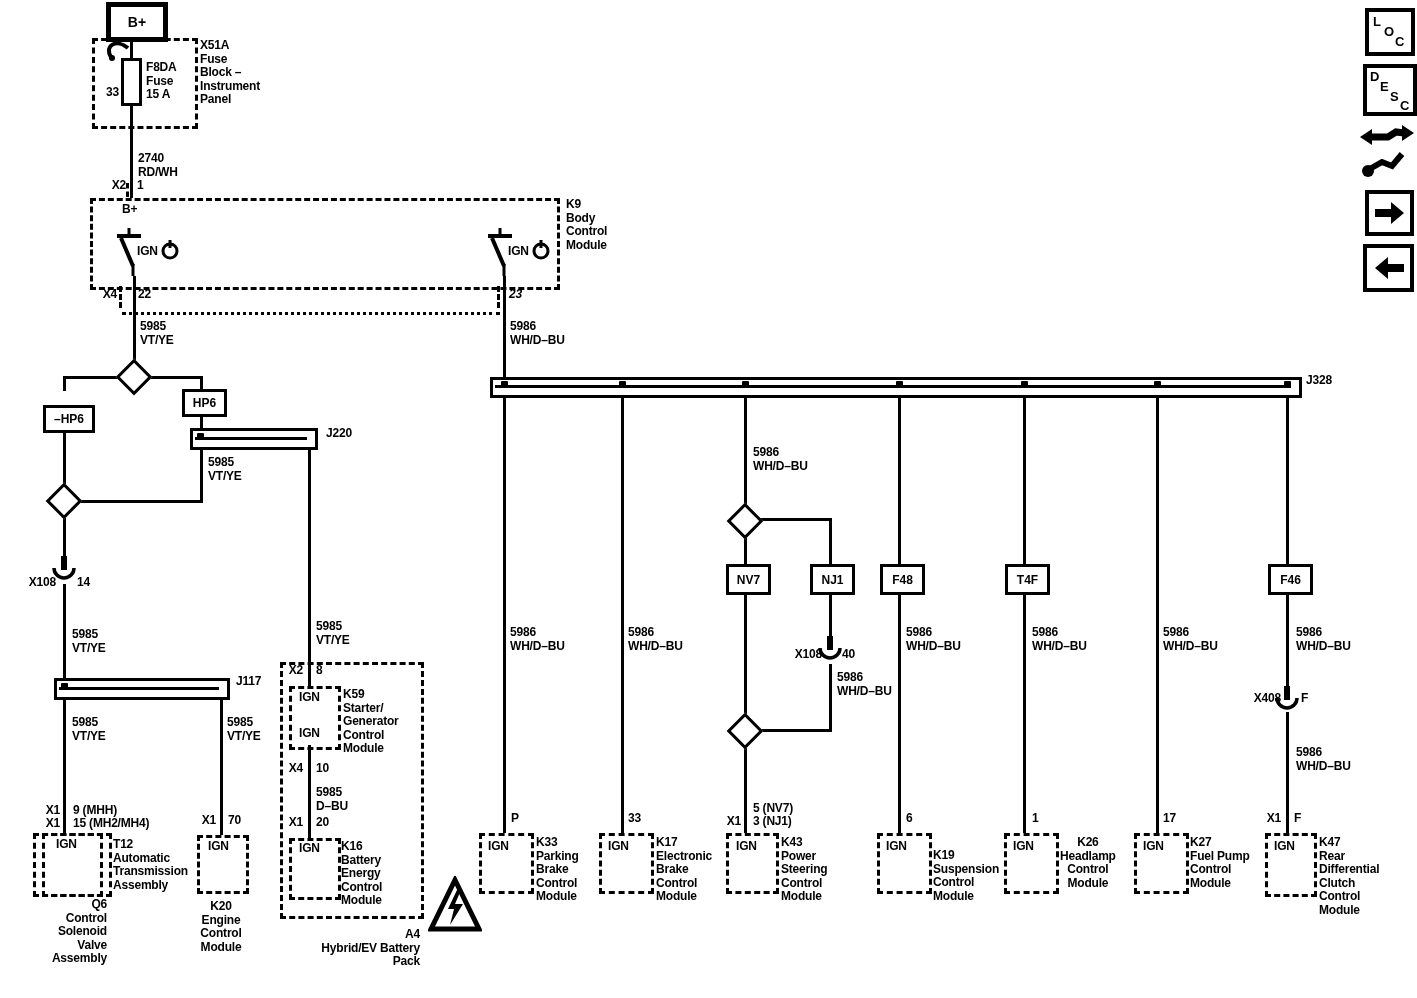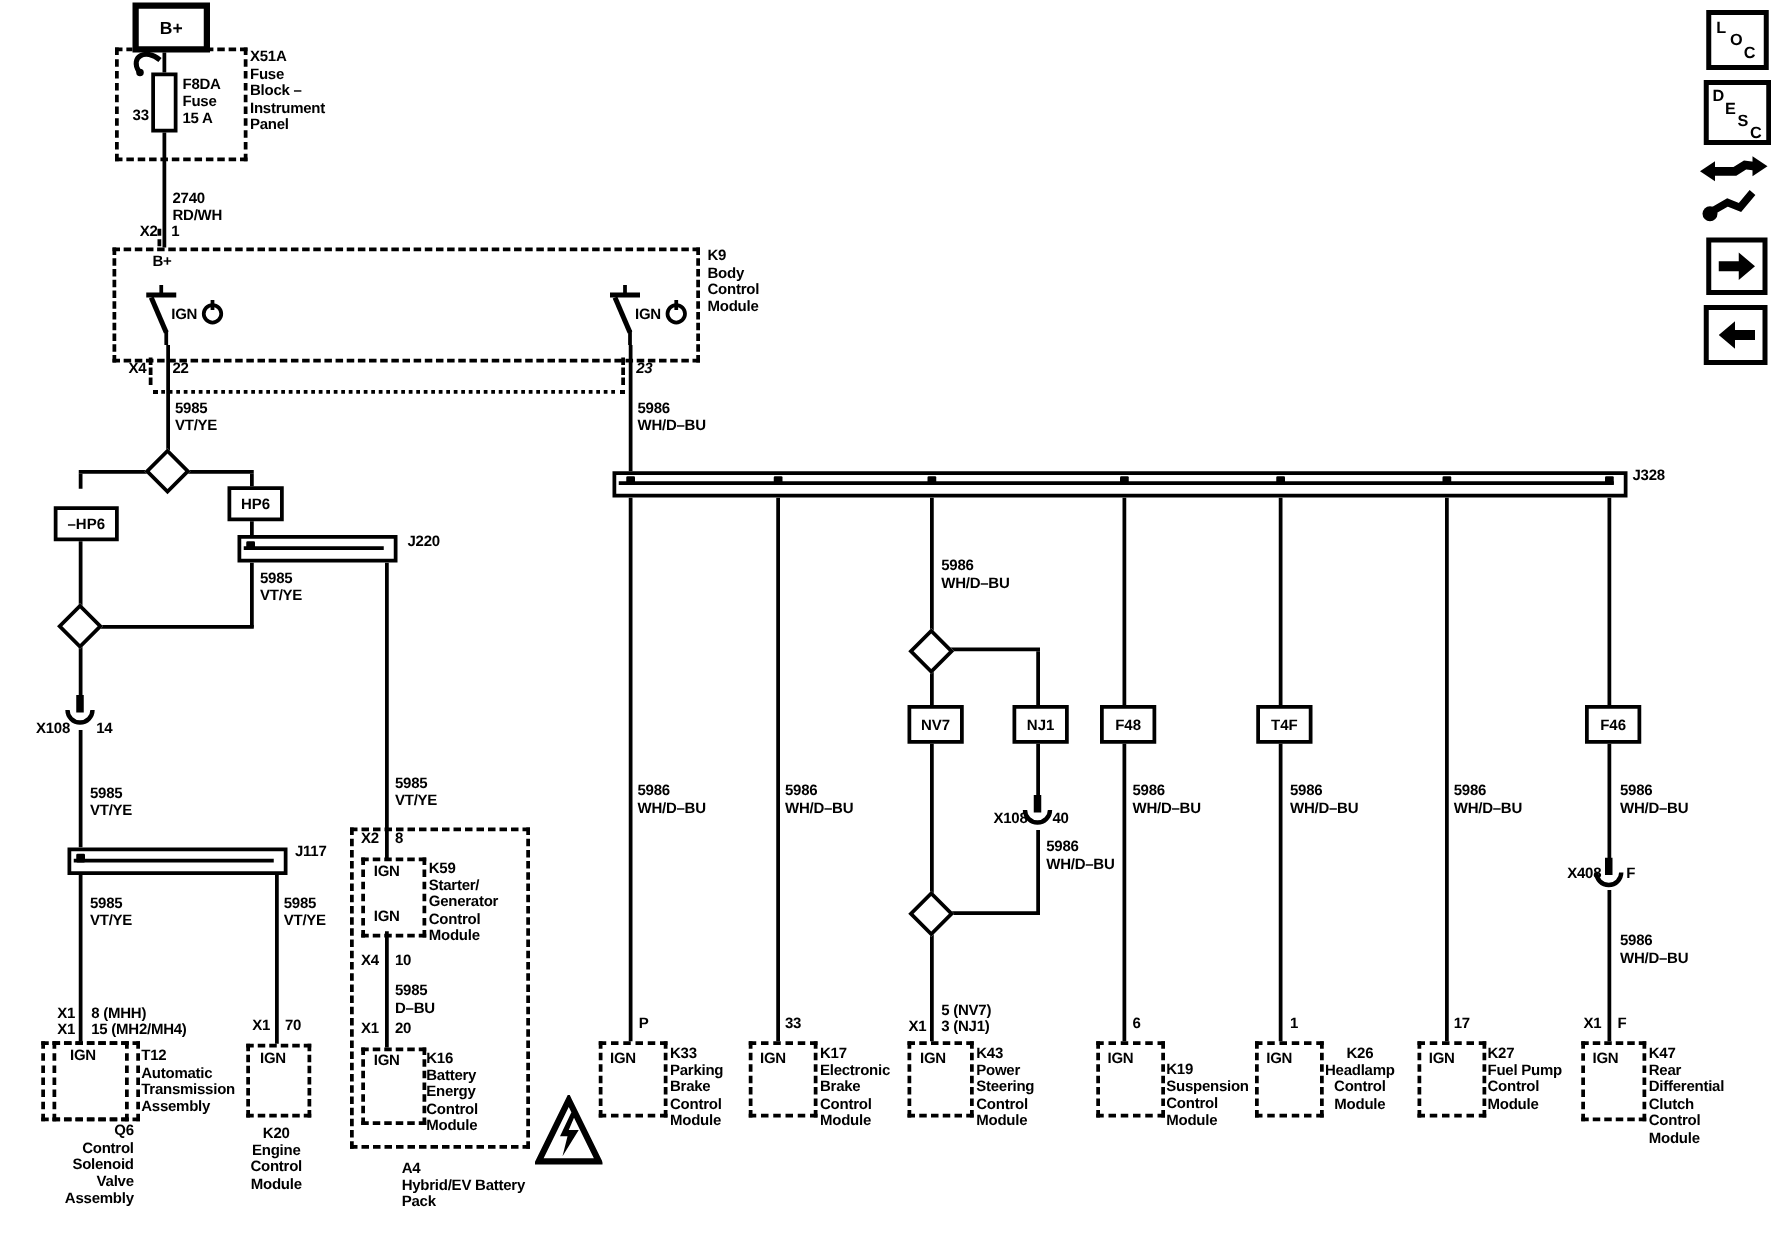--- a/index.html
+++ b/index.html
@@ -141,21 +141,21 @@
       <div class="lbl" style="top: 628px; left: 72px;">5985
 VT/YE</div>
       <div class="lbl" style="top: 675px; left: 236px;">J117</div>
       <div class="lbl" style="top: 716px; left: 72px;">5985
 VT/YE</div>
       <div class="lbl" style="top: 716px; left: 227px;">5985
 VT/YE</div>
       <div class="lbl" style="top: 620px; left: 316px;">5985
 VT/YE</div>
       <div class="lbl" style="top: 804px; right: 1357px; text-align: right;">X1</div>
-      <div class="lbl" style="top: 804px; left: 73px;">8 (MHH)</div>
+      <div class="lbl" style="top: 804px; left: 73px;">9 (MHH)</div>
       <div class="lbl" style="top: 817px; right: 1357px; text-align: right;">X1</div>
       <div class="lbl" style="top: 817px; left: 73px;">15 (MH2/MH4)</div>
       <div class="lbl" style="top: 838px; left: 56px;">IGN</div>
       <div class="lbl" style="top: 838px; left: 113px;">T12
 Automatic
 Transmission
 Assembly</div>
       <div class="lbl" style="top: 898px; right: 1310px; text-align: right;">Q6
 Control
 Solenoid
@@ -182,21 +182,21 @@
       <div class="lbl" style="top: 786px; left: 316px;">5985
 D–BU</div>
       <div class="lbl" style="top: 816px; right: 1114px; text-align: right;">X1</div>
       <div class="lbl" style="top: 816px; left: 316px;">20</div>
       <div class="lbl" style="top: 842px; left: 299px;">IGN</div>
       <div class="lbl" style="top: 840px; left: 341px;">K16
 Battery
 Energy
 Control
 Module</div>
-      <div class="lbl" style="top: 928px; right: 997px; ">A4
+      <div class="lbl" style="top: 928px; right: 997px; text-align: right;">A4
 Hybrid/EV Battery
 Pack</div>
       <div class="lbl" style="top: 374px; left: 1306px;">J328</div>
       <div class="lbl" style="top: 626px; left: 510px;">5986
 WH/D–BU</div>
       <div class="lbl" style="top: 812px; left: 511px;">P</div>
       <div class="lbl" style="top: 840px; left: 488px;">IGN</div>
       <div class="lbl" style="top: 836px; left: 536px;">K33
 Parking
 Brake

